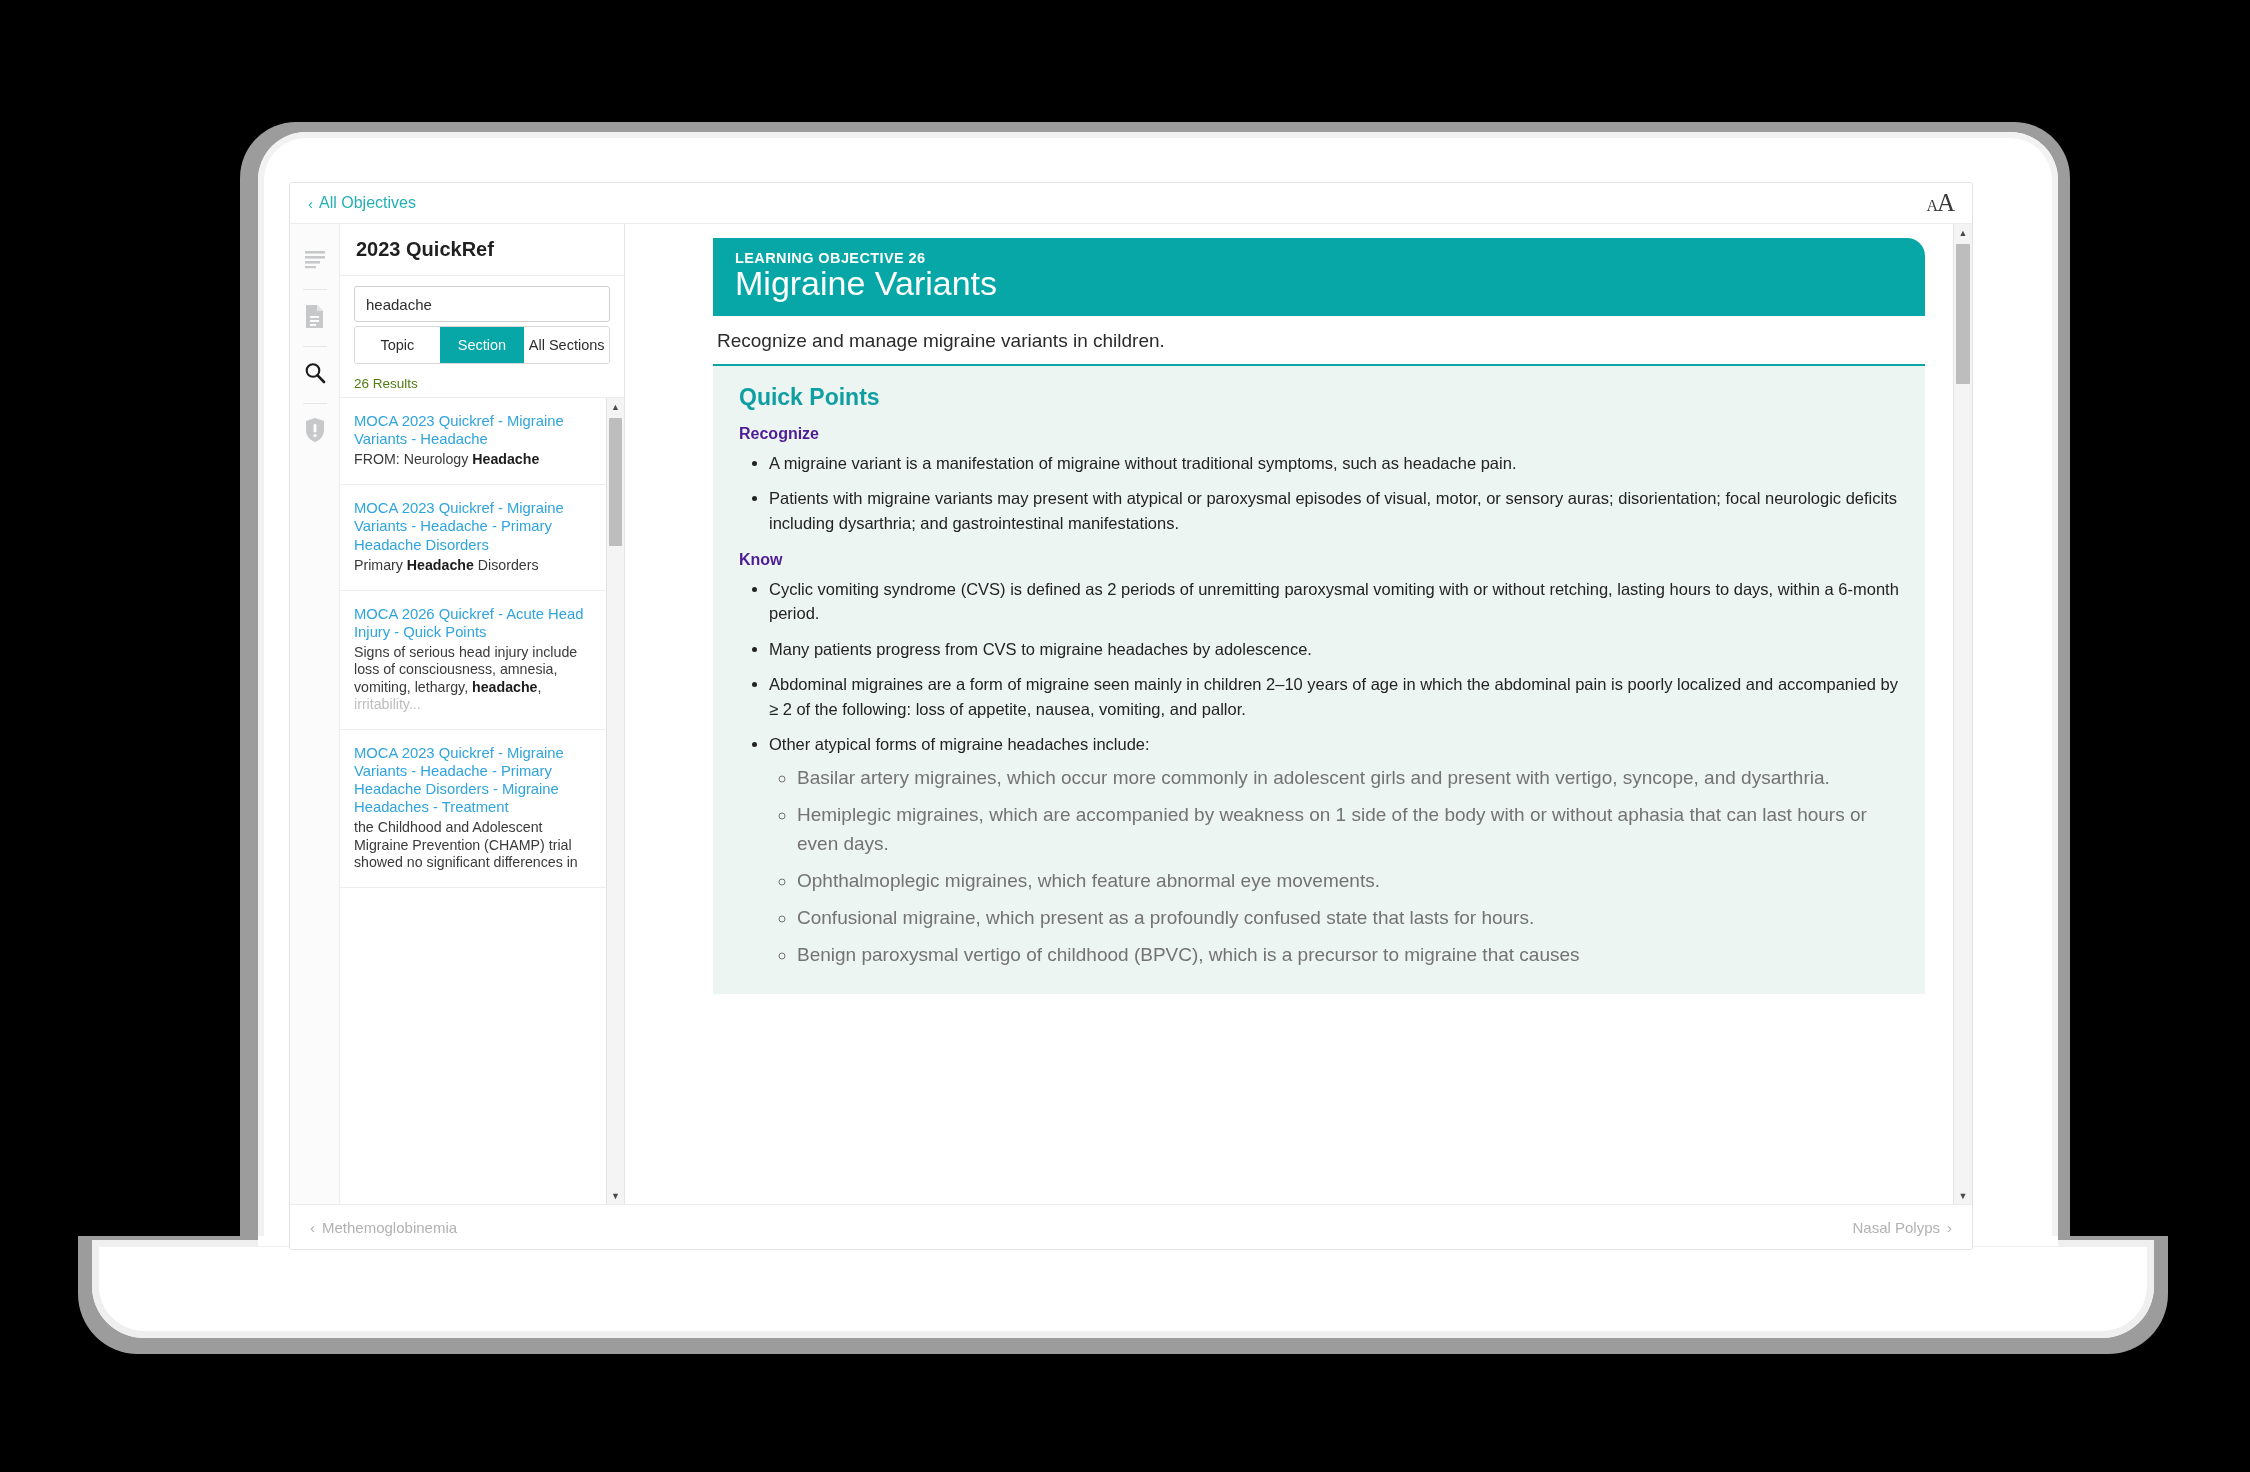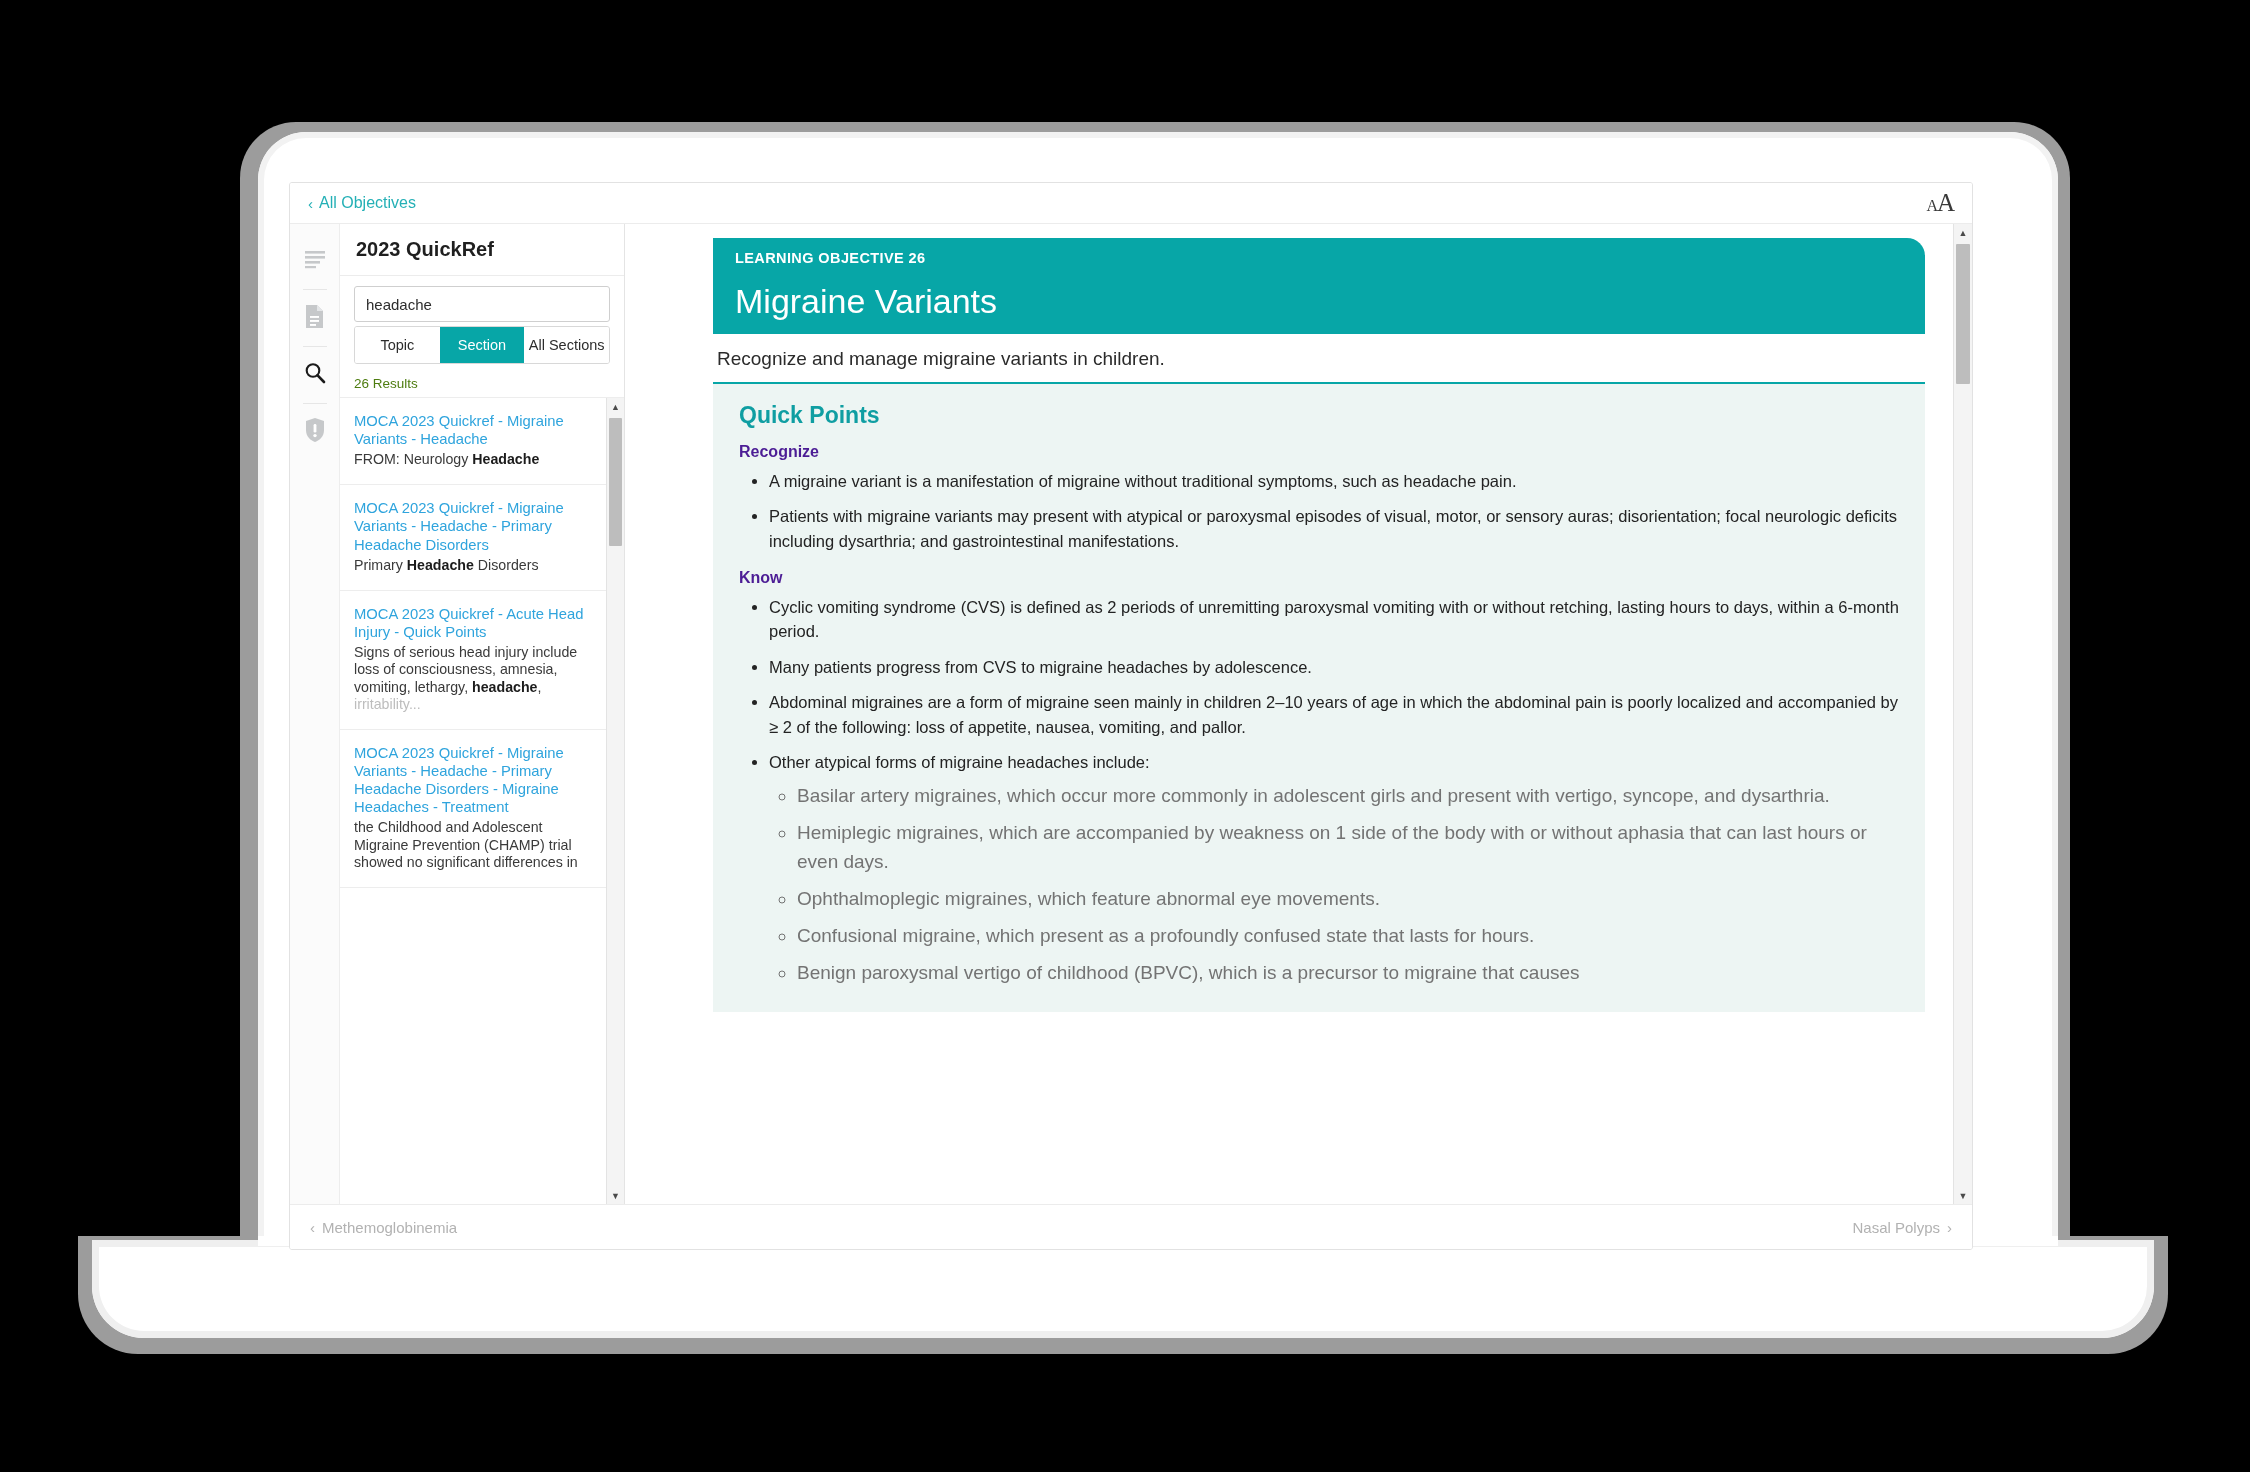--- a/index.html
+++ b/index.html
@@ -100,21 +100,21 @@
   
   .content-wrap{flex:1;position:relative;background:#fff;display:flex;}
   .content{
     flex:1;overflow:hidden;padding:14px 0 0 0;box-sizing:border-box;
   }
   .doc{margin:0 28px 0 88px;}
   .lo-header{
     background:#07a6a7;border-radius:0 18px 0 0;padding:12px 22px 14px 22px;color:#fff;
   }
   .lo-kicker{font-size:14.5px;font-weight:bold;letter-spacing:0.4px;}
-  .lo-title{font-size:34px;line-height:1.05;margin-top:18px;}
+  .lo-title{font-size:34px;line-height:1.05;margin-top:0;}
   .lo-subtitle{
     font-size:19px;color:#2b2b2b;padding:14px 22px 12px 4px;border-bottom:2px solid #07a6a7;
   }
   .qp-panel{background:#edf5f3;padding:18px 26px 14px 26px;}
   .qp-h{color:#0f9ea2;font-size:23px;font-weight:bold;margin:0 0 14px 0;}
   .qp-sub{color:#4c1d95;font-size:16px;font-weight:bold;margin:16px 0 8px 0;}
   .qp-sub:first-of-type{margin-top:0;}
   ul.l1{margin:0 0 0 0;padding-left:30px;list-style:disc;}
   ul.l1>li{font-size:16.5px;line-height:1.48;color:#232323;margin-bottom:11px;}
   ul.l2{margin:8px 0 0 0;padding-left:28px;list-style:circle;}
@@ -217,21 +217,21 @@
           <div class="results-inner" id="results-inner">
               <div class="result-item">
                 <div class="result-title">MOCA 2023 Quickref - Migraine Variants - Headache</div>
                 <div class="result-snippet">FROM: Neurology <b>Headache</b></div>
               </div>
               <div class="result-item">
                 <div class="result-title">MOCA 2023 Quickref - Migraine Variants - Headache - Primary Headache Disorders</div>
                 <div class="result-snippet">Primary <b>Headache</b> Disorders</div>
               </div>
               <div class="result-item">
-                <div class="result-title">MOCA 2023 Quickref - Acute Head Injury - Quick Points</div>
+                <div class="result-title">MOCA 2026 Quickref - Acute Head Injury - Quick Points</div>
                 <div class="result-snippet">Signs of serious head injury include loss of consciousness, amnesia, vomiting, lethargy, <b>headache</b>, <span class="fade-s">irritability...</span></div>
               </div>
               <div class="result-item">
                 <div class="result-title">MOCA 2023 Quickref - Migraine Variants - Headache - Primary Headache Disorders - Migraine Headaches - Treatment</div>
                 <div class="result-snippet">the Childhood and Adolescent Migraine Prevention (CHAMP) trial showed no significant differences in</div>
               </div>
             </div>
 
           <div class="sb">
             <div class="sb-arrow">▲</div>

